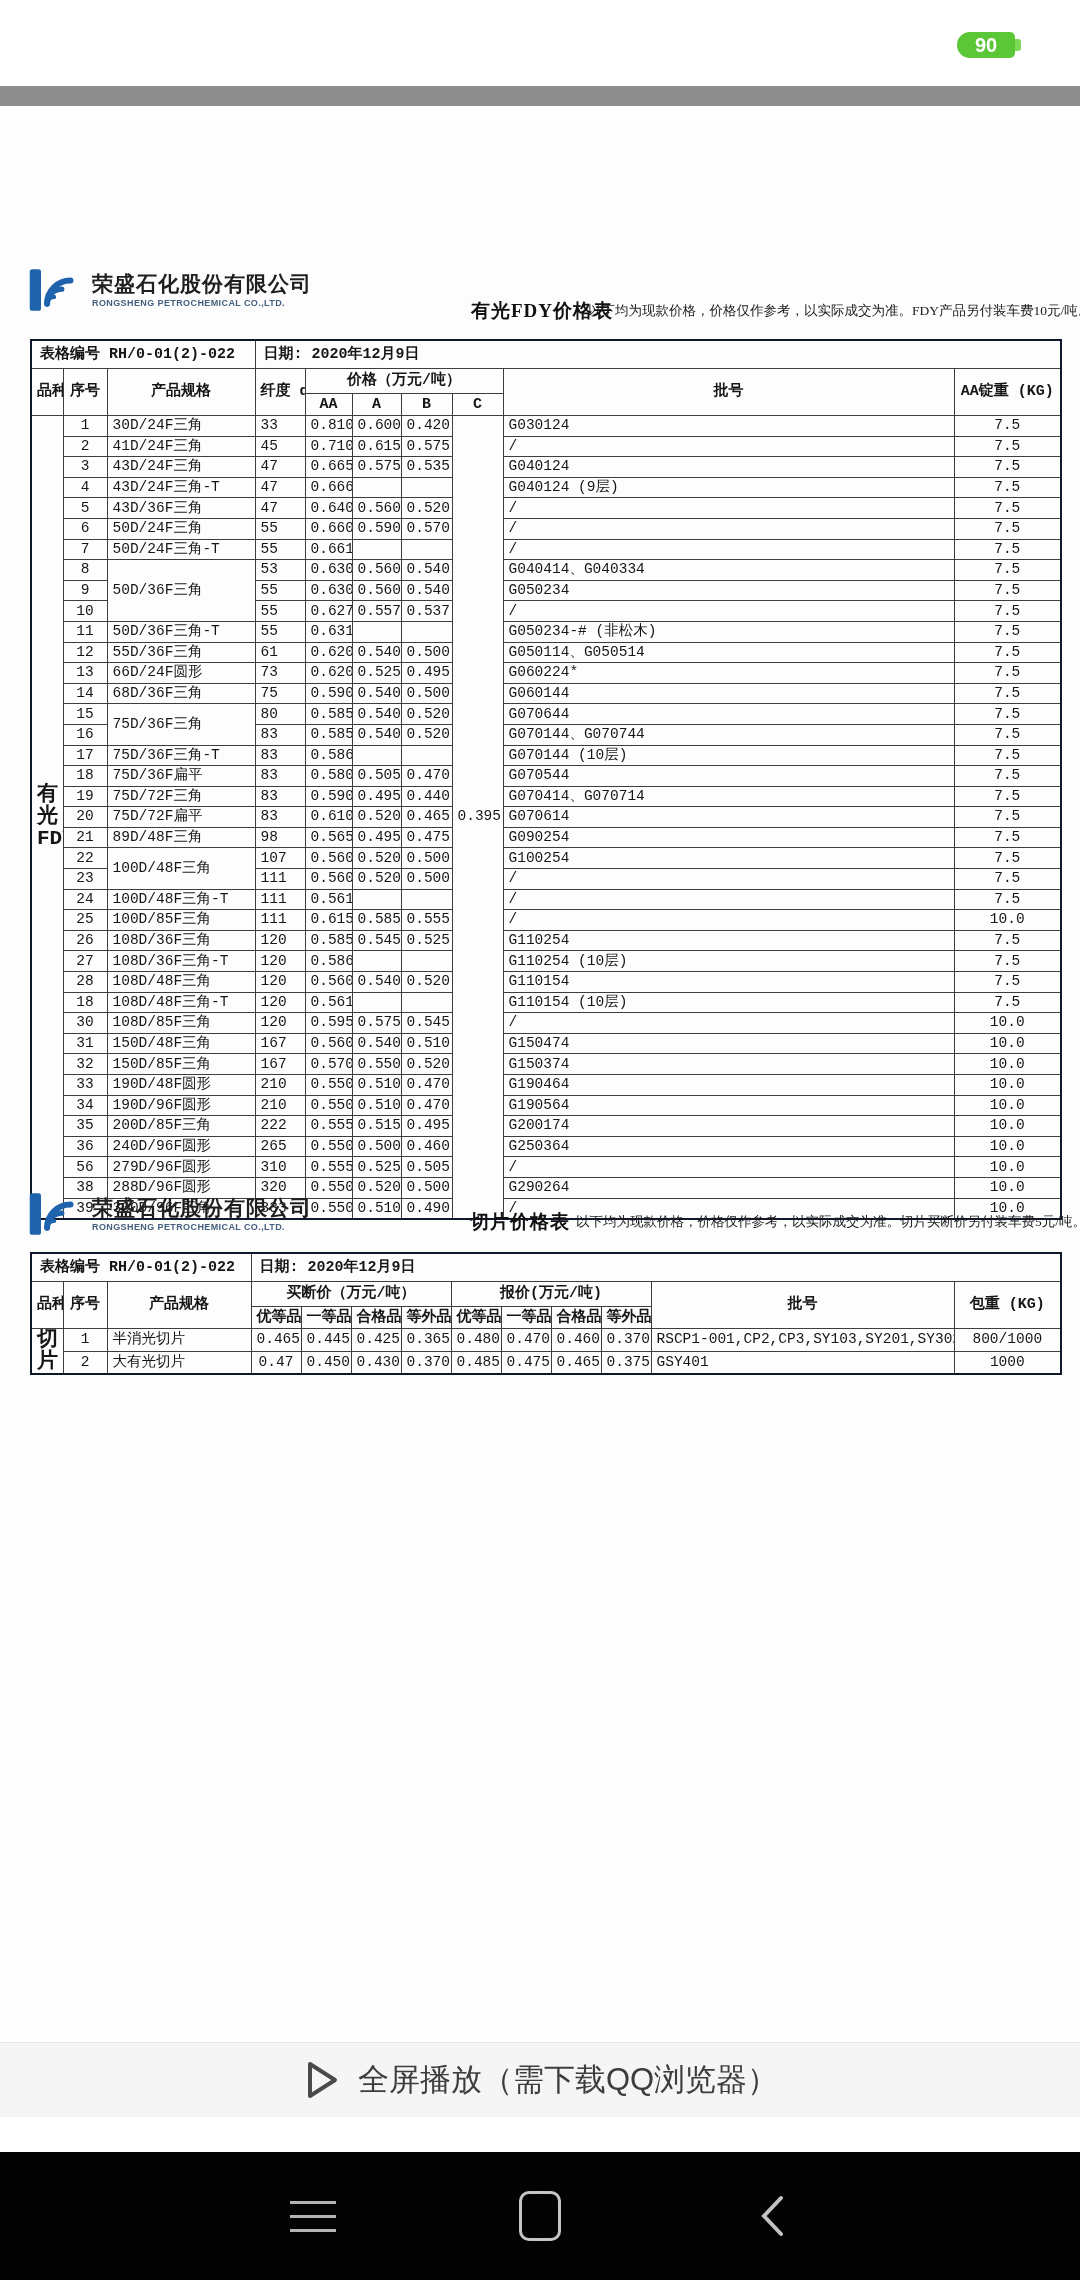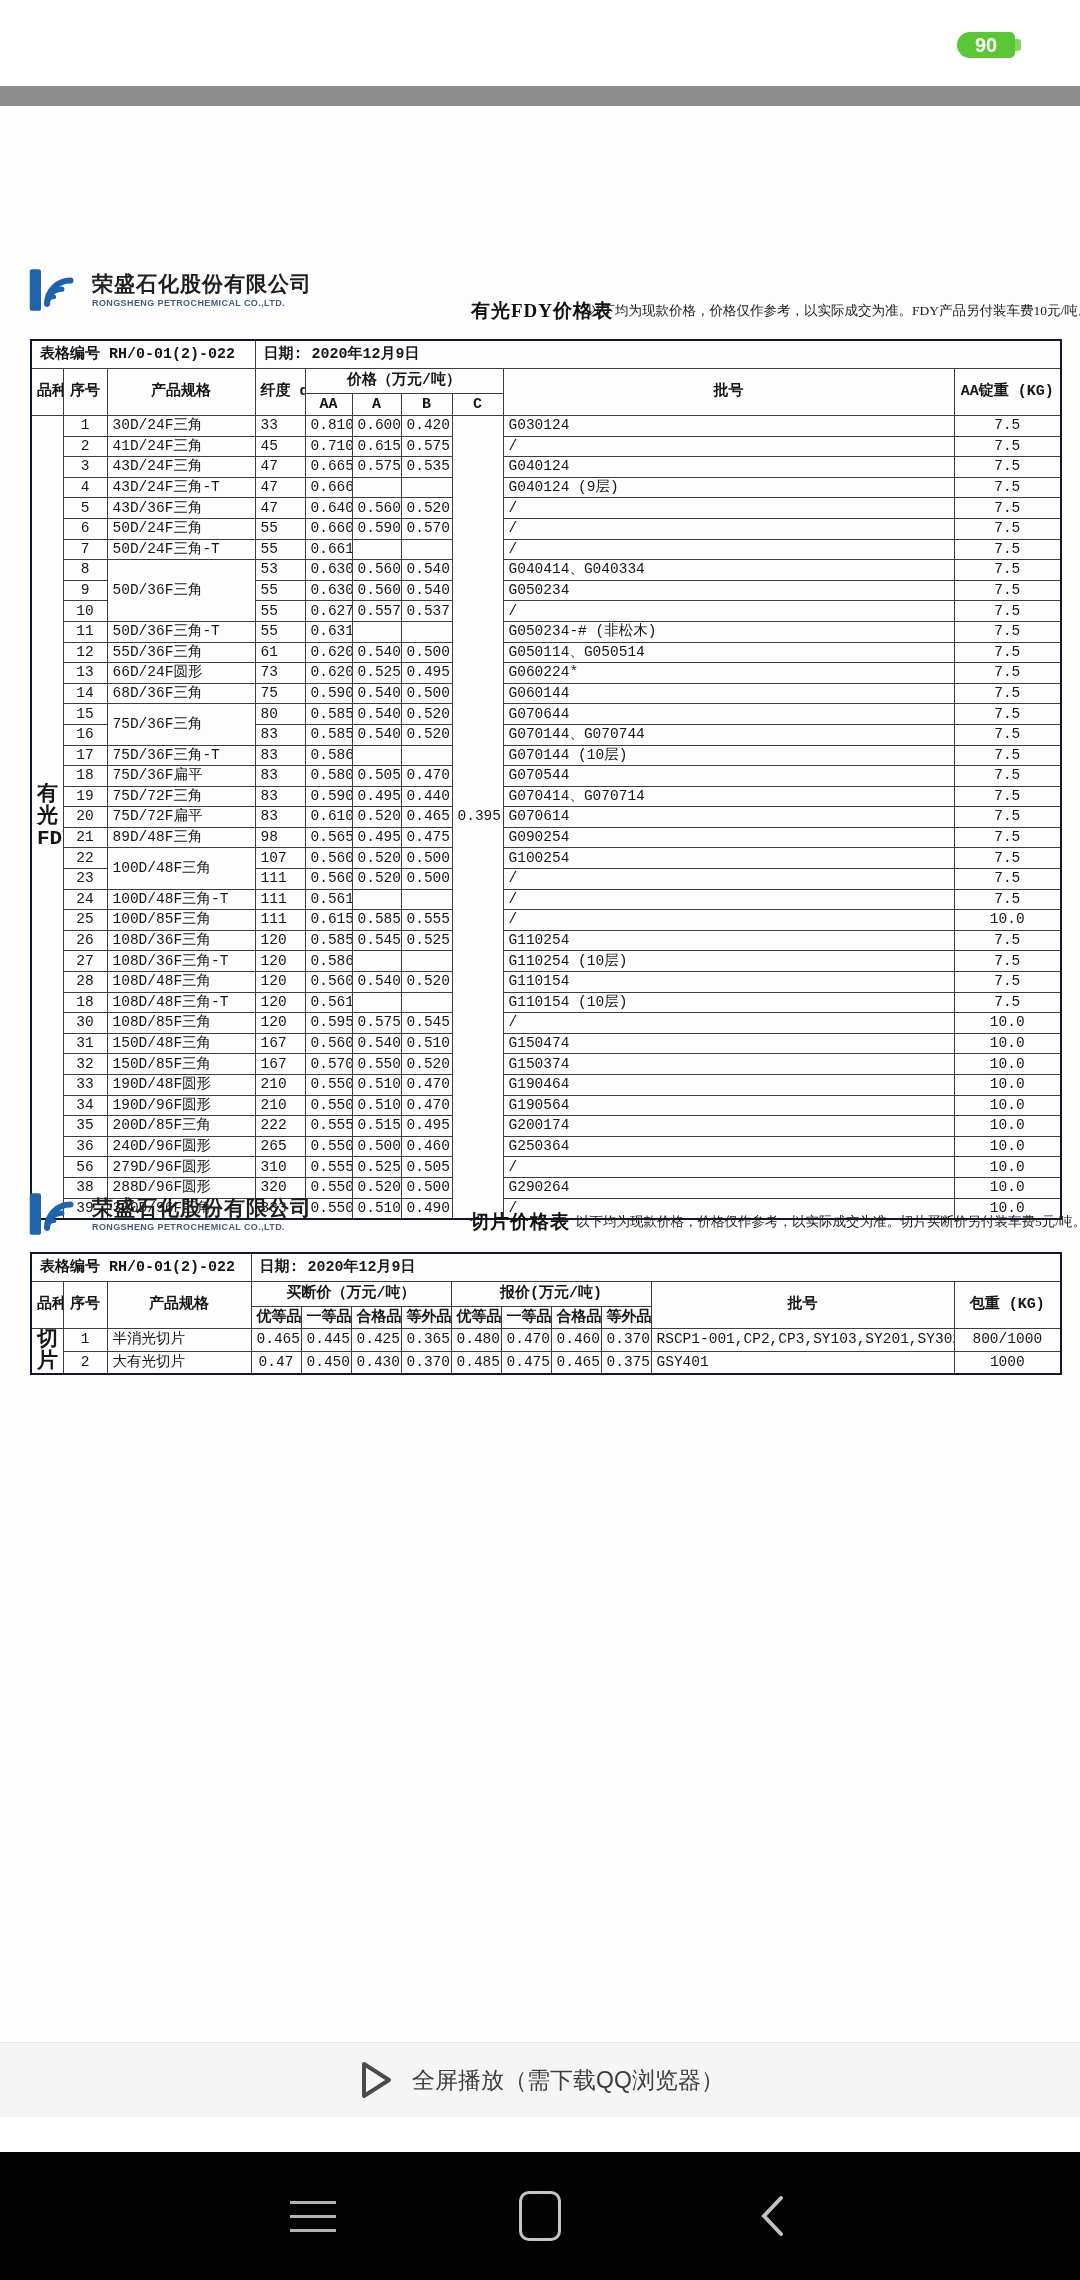--- a/index.html
+++ b/index.html
@@ -35,21 +35,21 @@
   .pre{white-space:pre-line;}
   tbody td{font-size:14.5px;height:19.6px;text-align:center;}
   td.left{text-align:left;}
   td.cat{font-weight:bold;font-size:21px;white-space:pre-line;text-align:center;}
   .page-footer{position:absolute;left:0;width:1080px;top:1962px;text-align:center;
         font-size:16px;color:#5a5a5a;letter-spacing:3px;}
   
   .playbar{position:absolute;left:0;top:2042px;width:1080px;height:74px;background:#f5f5f5;
         border-top:1px solid #e6e6e6;display:flex;align-items:center;justify-content:center;
         gap:16px;cursor:pointer;}
-  .play-label{font-family:"Liberation Sans",sans-serif;font-size:23px;color:#3d3d3d;}
+  .play-label{font-family:"Liberation Sans",sans-serif;font-size:31px;color:#3d3d3d;}
   
   .navbar{position:absolute;left:0;top:2152px;width:1080px;height:128px;background:#030303;}
   .nav-btn{position:absolute;top:0;width:120px;height:128px;display:flex;align-items:center;
         justify-content:center;background:none;border:none;}
   .menu-icon{display:flex;flex-direction:column;gap:11px;}
   .menu-icon i{display:block;width:46px;height:3px;background:#b4b4b4;}
   .home-icon{width:36px;height:44px;border:3.5px solid #c6c6c6;border-radius:10px;}
 </style>
 </head>
 <body>

